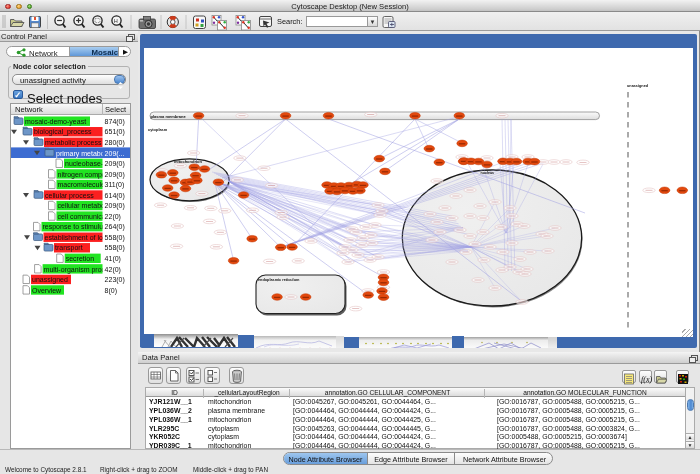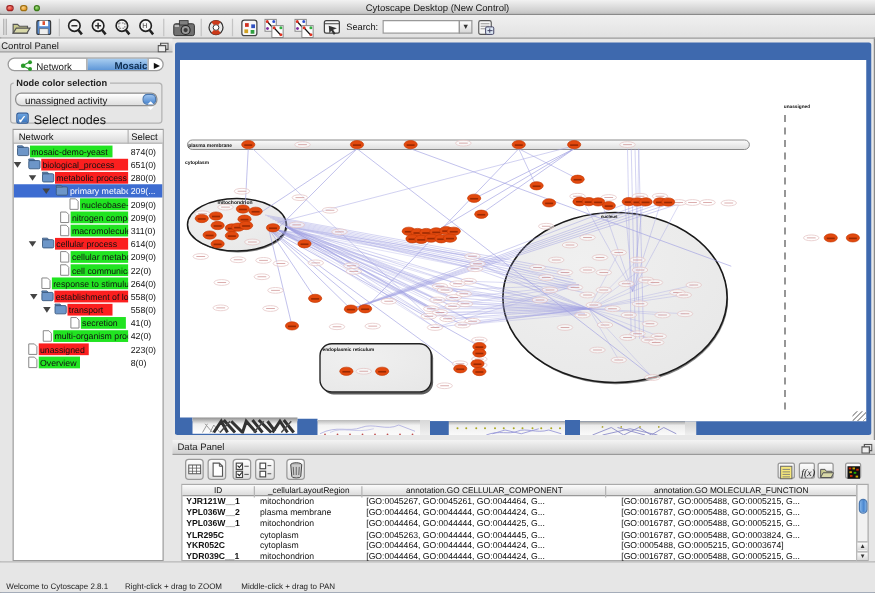--- a/index.html
+++ b/index.html
@@ -15,21 +15,21 @@
 #cptitle{left:0;top:0;width:138px;height:11px;background:linear-gradient(#f4f4f4,#cfcfcf);border-bottom:1px solid #9a9a9a;font-size:7.6px;color:#1a1a1a;padding:1px 0 0 1px}
 #cptabs{left:6px;top:15px;width:125px;height:11px;background:#fff;border:1px solid #9a9a9a;border-radius:5.5px}
 #tabnet{position:absolute;left:22px;top:1.5px;font-size:7.8px;color:#222}
 #tabmosaic{position:absolute;left:62px;top:0;width:50px;height:9px;background:linear-gradient(#a8cdf0,#5f97d8);border-left:1px solid #9a9a9a;border-right:1px solid #9a9a9a;text-align:right;font-size:7.8px;font-weight:bold;color:#0d2d50;padding-top:0.5px}
 #tabarrow{position:absolute;left:116px;top:1px;font-size:6.5px;color:#111}
 #grpbox{left:8px;top:35px;width:122px;height:33px;border:1px solid #b2b2b2;border-radius:3px}
 #grplbl{left:11px;top:31px;font-size:7.4px;font-weight:bold;color:#222;background:#e6e6e6;padding:0 2px}
 #dropdown{left:12px;top:43px;width:114px;height:10.5px;background:linear-gradient(#fff,#dedede);border:1px solid #8f8f8f;border-radius:5px;font-size:7.8px;color:#111;text-align:left;padding:0.5px 0 0 7px}
 #dropbtn{left:113.5px;top:43.8px;width:11.5px;height:9.2px;background:linear-gradient(#9cc2ee,#4a86cf);border-radius:4px;border:1px solid #4a78b0}
 #chk{left:13px;top:58.5px;width:9.5px;height:9.5px;background:linear-gradient(#6aa3e0,#3a76c0);border:1px solid #2a5a9a;border-radius:2px;color:#fff;font-size:8.5px;font-weight:bold;line-height:9px;text-align:center}
-#chklbl{left:27px;top:59.5px;font-size:10px;color:#111}
+#chklbl{left:27px;top:59.5px;font-size:13px;color:#111}
 #tree{left:10px;top:72px;width:121px;height:345.5px;background:#fff;border:1px solid #9a9a9a}
 #treehdr{position:absolute;left:0;top:0;width:119px;height:10.8px;background:linear-gradient(#fafafa,#dcdcdc);border-bottom:1px solid #aaa;font-size:7.6px;color:#111}
 
 #frame{left:140px;top:34px;width:557px;height:314px;background:#3e69ae;border-radius:2px}
 #ftitle{left:4px;top:3px;width:549px;height:11px;background:linear-gradient(#ececec,#aeaeae);border-bottom:1px solid #6a6a6a}
 #ftitle .t{position:absolute;left:0;right:0;top:1px;text-align:center;font-size:7.4px;color:#1a1a1a}
 #fcontent{left:4px;top:14px;width:549px;height:289px;background:#fff;overflow:hidden}
 #grip{left:538px;top:281px;width:11px;height:8px;background:
  repeating-linear-gradient(135deg,transparent,transparent 2px,#aaa 2px,#aaa 3px)}
 
@@ -54,21 +54,21 @@
 #btab1{left:0;width:84px;background:linear-gradient(#9ec6ee,#5f97d8);border-right:1px solid #8a8a8a}
 #btab2{left:84px;width:87px;border-right:1px solid #8a8a8a}
 #btab3{left:171px;width:99px}
 .status{position:absolute;top:15.5px;font-size:6.4px;color:#222}
 </style></head>
 <body>
 <div id="titlebar" class="abs">
   <div class="tl" style="left:5.2px;background:radial-gradient(circle at 35% 30%,#ff9a8a,#e03c30 70%);border:0.5px solid #a02020"></div>
   <div class="tl" style="left:16px;background:radial-gradient(circle at 35% 30%,#ffd98a,#e8a030 70%);border:0.5px solid #a07010"></div>
   <div class="tl" style="left:26.8px;background:radial-gradient(circle at 35% 30%,#b8e890,#58b030 70%);border:0.5px solid #3a7a18"></div>
-  <div class="t">Cytoscape Desktop (New Control)</div>
+  <div class="t">Cytoscape Desktop (New Session)</div>
 </div>
 <div id="toolbar" class="abs"><svg width="700" height="19" viewBox="0 12 700 19" xmlns="http://www.w3.org/2000/svg">
       <line x1="3" y1="15" x2="3" y2="28" stroke="#b0b0b0"></line>
       <line x1="5" y1="15" x2="5" y2="28" stroke="#b0b0b0"></line>
       <path d="M10.5 26.5 L10.5 19.5 L14 19.5 L15.5 21 L22 21 L22 26.5 Z" fill="#c9c98e" stroke="#555" stroke-width="0.9"></path>
       <path d="M10.5 26.5 L13 22.5 L24 22.5 L21.5 26.5 Z" fill="#d8d8a8" stroke="#555" stroke-width="0.9"></path>
       <rect x="29.5" y="16.5" width="11" height="11" rx="1" fill="#5588cc" stroke="#333" stroke-width="0.9"></rect>
       <rect x="31.5" y="16.5" width="7" height="4.5" fill="#fff"></rect>
       <rect x="34" y="17" width="2" height="3" fill="#e05030"></rect>
       <rect x="31.5" y="23" width="7" height="4.5" fill="#eee" stroke="#666" stroke-width="0.5"></rect>
@@ -970,16 +970,21 @@
       </div>
   </div>
   <div id="dpscroll" class="abs">
     <div id="dpthumb"></div>
     <div class="scar" style="bottom:8px">▲</div>
     <div class="scar" style="bottom:0">▼</div>
   </div>
 </div>
 
 <div id="bottom" class="abs">
+  <div id="tabbar" style="width:270px">
+      <div id="btab1" class="btab">Node Attribute Browser</div>
+      <div id="btab2" class="btab">Edge Attribute Browser</div>
+      <div id="btab3" class="btab">Network Attribute Browser</div>
+    </div>
   <div class="status" style="left:5px">Welcome to Cytoscape 2.8.1</div>
   <div class="status" style="left:100px">Right-click + drag to ZOOM</div>
   <div class="status" style="left:193px">Middle-click + drag to PAN</div>
 </div>
 
 </body></html>

